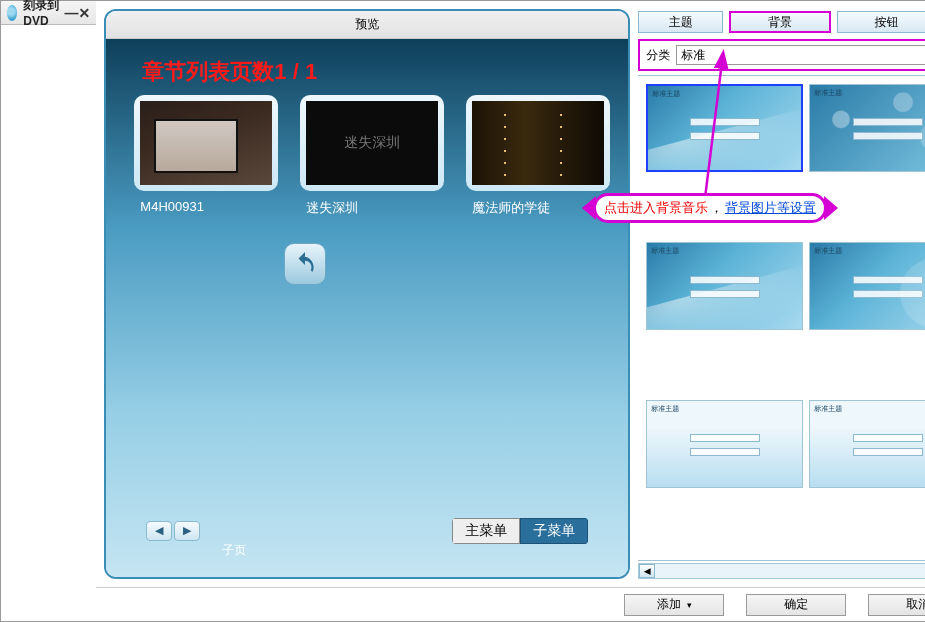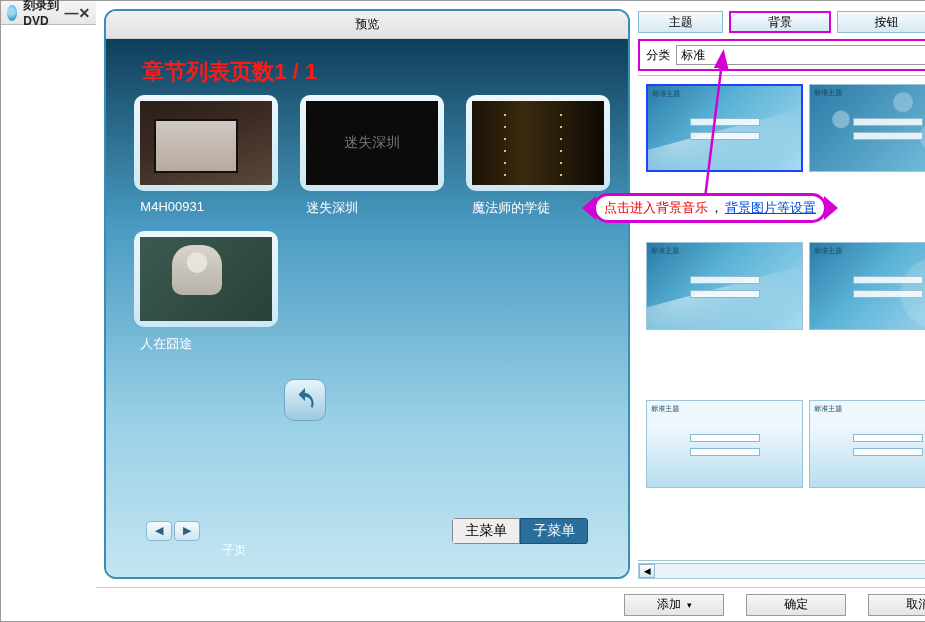--- a/index.html
+++ b/index.html
@@ -362,28 +362,20 @@
                     <span>迷失深圳</span>
                   </div>
                 </div>
               <div class="cap">迷失深圳</div>
             </div>
             <div class="thumb">
               <div class="frame">
                   <div class="img t3"></div>
                 </div>
               <div class="cap">魔法师的学徒</div>
-            </div>
-          </div>
-          <div class="thumb-row">
-            <div class="thumb">
-              <div class="frame">
-                  <div class="img t4"></div>
-                </div>
-              <div class="cap">人在囧途</div>
             </div>
           </div>
           <div class="redo-btn">
             <svg viewBox="0 0 24 24">
                 <path d="M12 5V1l6 6-6 6V9c-3.3 0-6 2.7-6 6 0 1 .3 2 .7 2.8l-1.5 1.5C4.4 18 4 16.5 4 15c0-5.5 4.5-10 10-10z" transform="scale(-1,1) translate(-24,0)"></path>
               </svg>
           </div>
           <div class="nav-row">
             <div class="nav-btns">
               <div class="nav-btn">◀</div>

